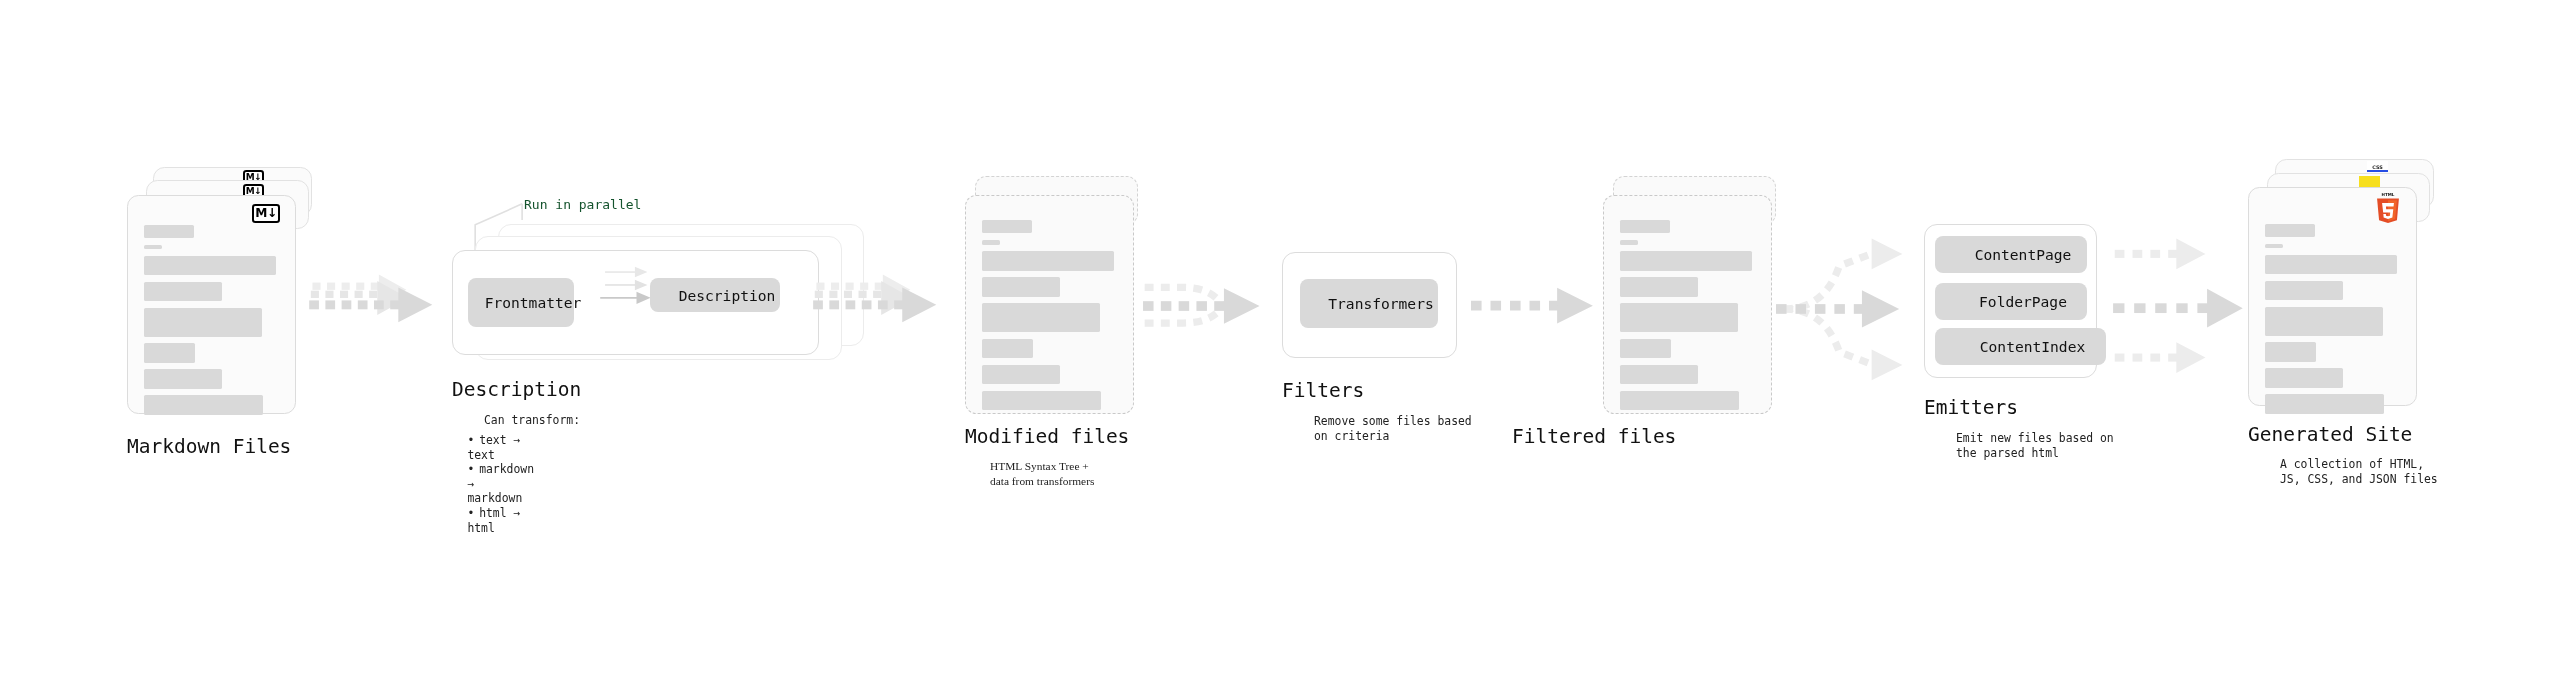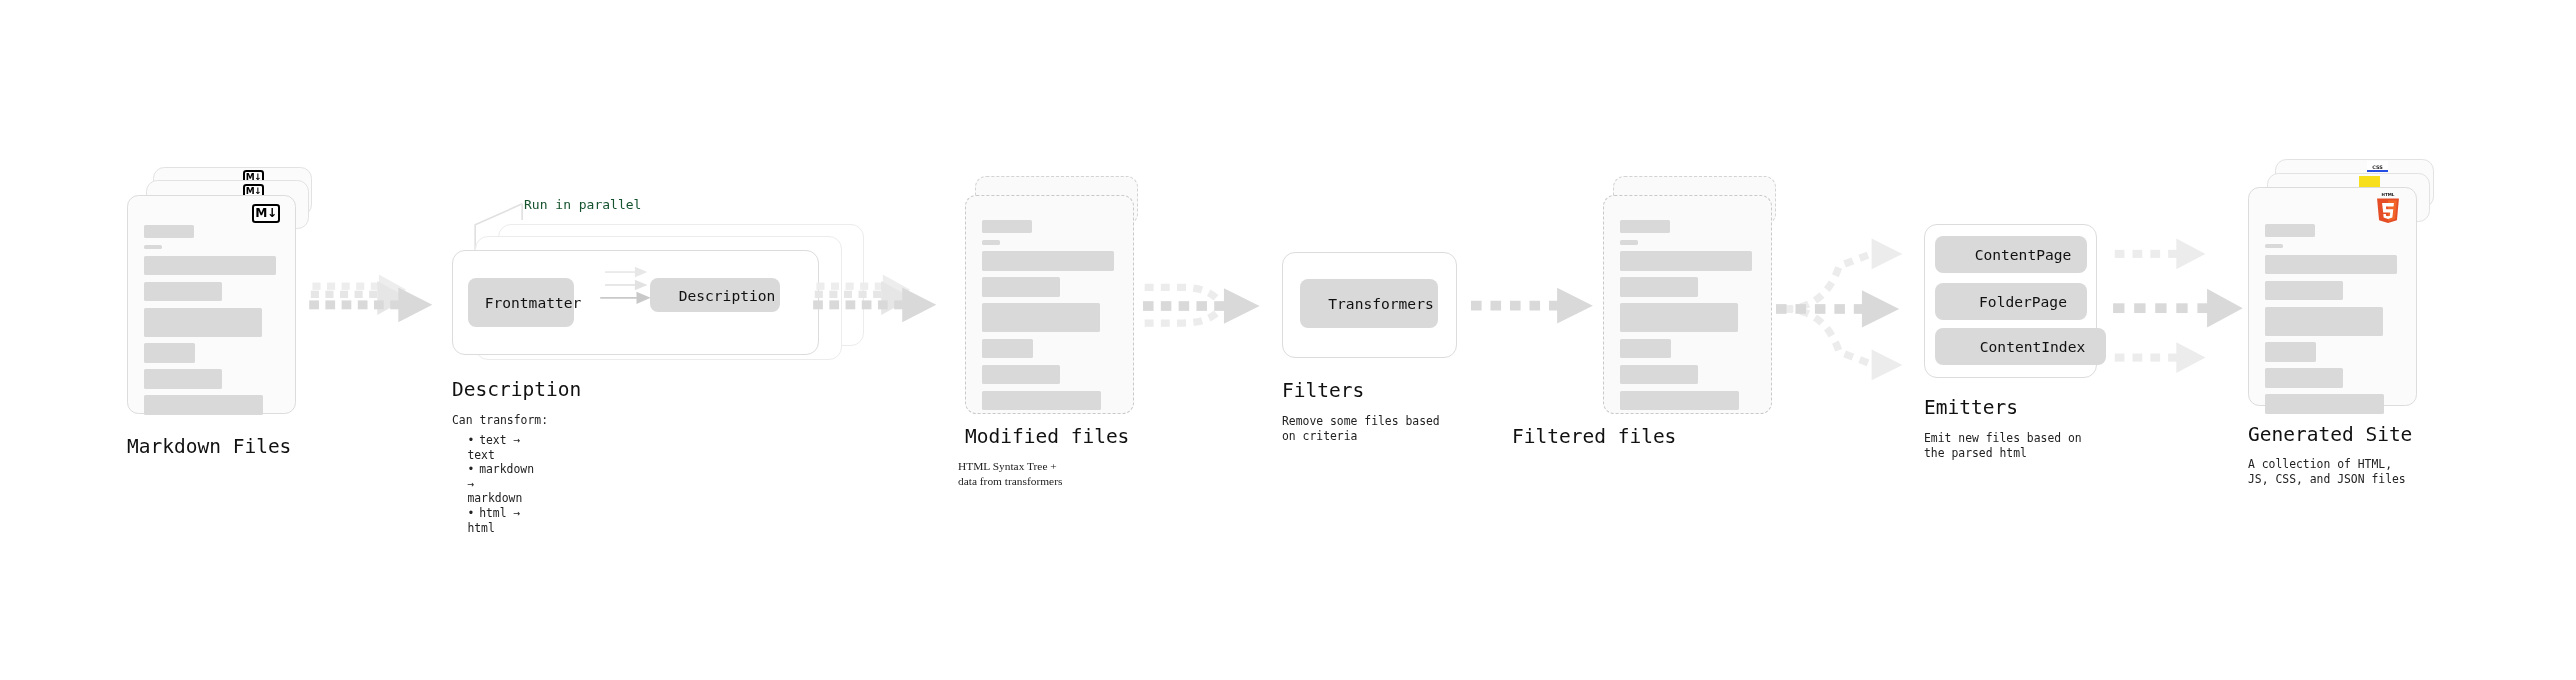--- a/index.html
+++ b/index.html
@@ -95,21 +95,21 @@
 
   
   .title{
     position:absolute;
     font-family:"DejaVu Sans Mono","Liberation Mono",monospace;
     font-size:19.5px;color:#111;letter-spacing:0px;white-space:nowrap;
   }
   .sub{
     position:absolute;
     font-family:"DejaVu Sans Mono","Liberation Mono",monospace;
-    font-size:11.4px;line-height:14.6px;color:#222;white-space:pre;
+    font-size:11.4px;line-height:14.6px;color:#222;white-space:pre;margin-left:32px;
   }
   .sublist{
     position:absolute;
     font-family:"DejaVu Sans Mono","Liberation Mono",monospace;
     font-size:11.4px;line-height:14.6px;color:#222;
   }
   .sublist ul{margin:4px;padding:0 0 0 11.4px;list-style:none;}
   .sublist li:before{content:"\2022";margin-right:4.9px;}
   .parallel{
     position:absolute;

